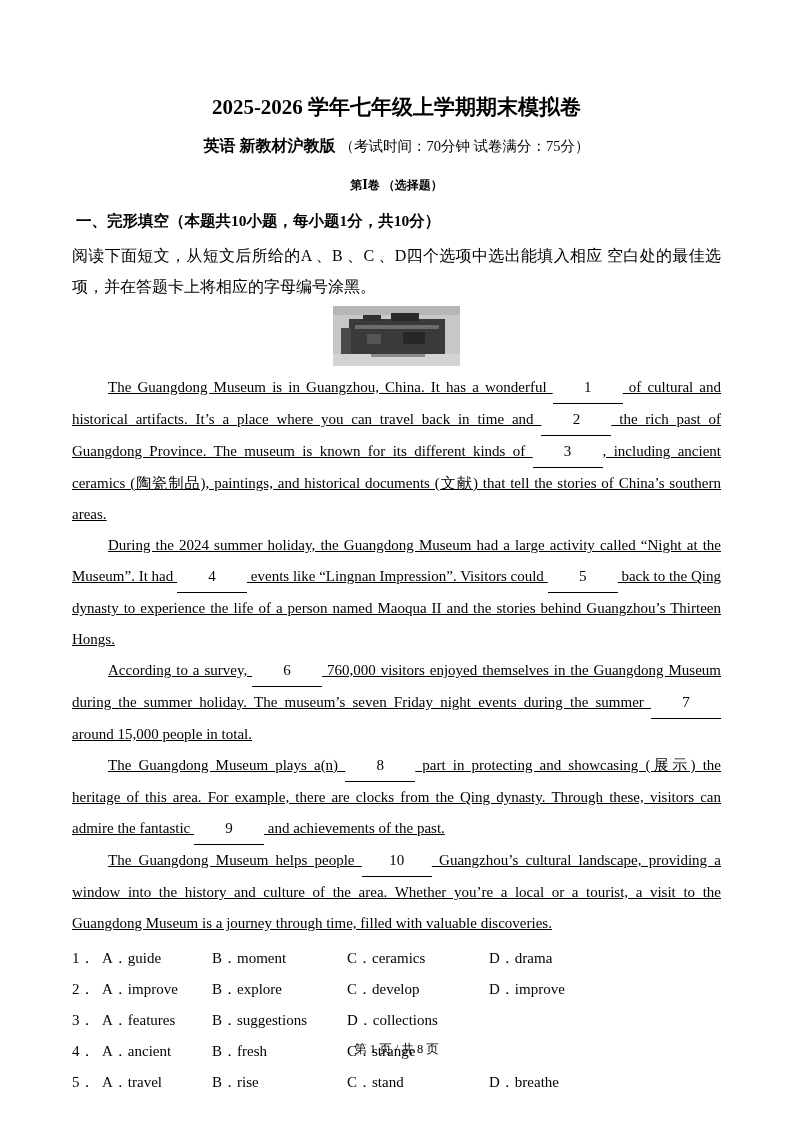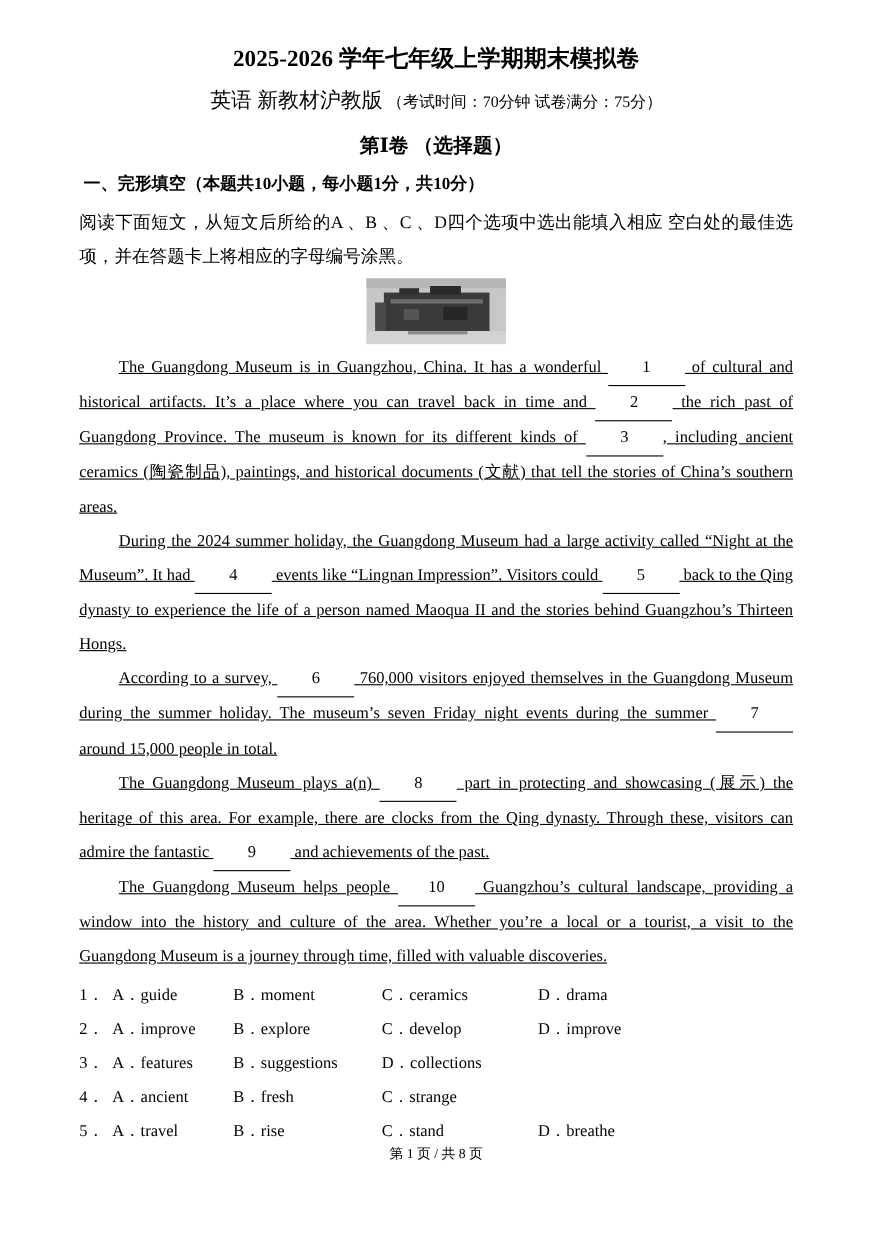--- a/index.html
+++ b/index.html
@@ -3,42 +3,42 @@
 <meta charset="utf-8">
 <style>
   html, body { margin: 0; padding: 0; background: #ffffff; }
   .page {
     position: relative;
     width: 793px;
     height: 1122px;
     margin: 0 auto;
     background: #ffffff;
     box-sizing: border-box;
-    padding: 38px 72px 0 72px;
+    padding: 92px 72px 0 72px;
     overflow: hidden;
     font-family: "Liberation Serif", "DejaVu Serif", serif;
     color: #000000;
   }
   .doc-title {
     text-align: center;
     font-size: 21px;
     font-weight: bold;
     line-height: 30px;
     margin: 0 0 10px 0;
   }
   .subject-line {
     text-align: center;
     margin: 0 0 12px 0;
     line-height: 28px;
   }
-  .subject-title { font-size: 19px; font-weight: normal; }
+  .subject-title { font-size: 16px; font-weight: bold; }
   .subject-note  { font-size: 14.5px; font-weight: normal; }
   .part-title {
     text-align: center;
-    font-size: 18px;
+    font-size: 12px;
     font-weight: bold;
     line-height: 26px;
     margin: 0 0 8px 0;
   }
   .section-heading {
     font-size: 15.5px;
     font-weight: bold;
     line-height: 30px;
     margin: 4px;
   }

